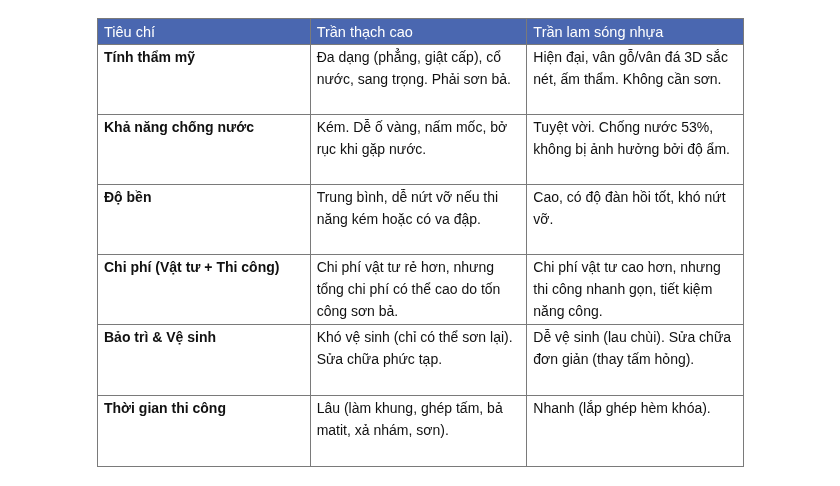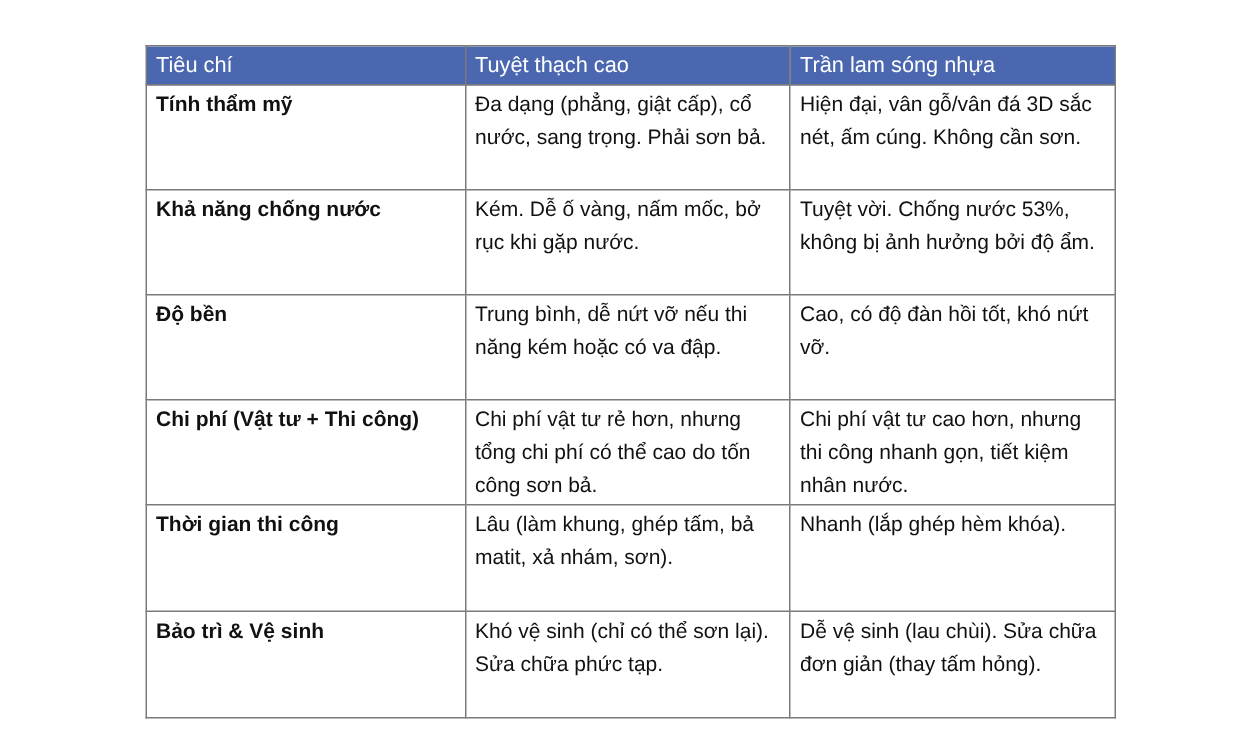--- a/index.html
+++ b/index.html
@@ -1,67 +1,67 @@
 <!DOCTYPE html>
 <html><head>
 <meta charset="utf-8">
 <style>
   html, body { margin:0; padding:0; background:#ffffff; }
   body { width:840px; height:486px; position:relative; overflow:hidden;
          font-family:"Liberation Sans", sans-serif; color:#111; }
-  table.cmp { position:absolute; left:97px; top:30px; width:647px;
+  table.cmp { position:absolute; left:97px; top:18px; width:647px;
               border-collapse:collapse; font-size:14px; line-height:22px; }
   table.cmp th, table.cmp td { border:1px solid #7a7a7a; vertical-align:top; text-align:left; }
   table.cmp thead th { background:#4a67b0; color:#fff; font-weight:normal;
                        padding:1px 6px 0 6px; height:24px; line-height:24px; font-size:14.5px; }
   table.cmp td { padding:1px 6px 0 6px; }
   td.crit { font-weight:bold; text-align:center; vertical-align:middle; }
   col.c1 { width:213px; } col.c2 { width:217px; } col.c3 { width:217px; }
 </style>
 </head>
 <body>
 
 <table class="cmp">
   <colgroup>
       <col class="c1">
       <col class="c2">
       <col class="c3">
     </colgroup>
   <thead>
     <tr>
       <th>Tiêu chí</th>
-      <th>Tuyệt thạch cao</th>
+      <th>Trần thạch cao</th>
       <th>Trần lam sóng nhựa</th>
     </tr>
   </thead>
   <tbody id="tbody">
     <tr style="height:70px">
       <td class="crit">Tính thẩm mỹ</td>
       <td>Đa dạng (phẳng, giật cấp), cổ nước, sang trọng. Phải sơn bả.</td>
-      <td>Hiện đại, vân gỗ/vân đá 3D sắc nét, ấm cúng. Không cần sơn.</td>
+      <td>Hiện đại, vân gỗ/vân đá 3D sắc nét, ấm thẩm. Không cần sơn.</td>
     </tr>
     <tr style="height:70px">
       <td class="crit">Khả năng chống nước</td>
       <td>Kém. Dễ ố vàng, nấm mốc, bở rục khi gặp nước.</td>
       <td>Tuyệt vời. Chống nước 53%, không bị ảnh hưởng bởi độ ẩm.</td>
     </tr>
     <tr style="height:70px">
       <td class="crit">Độ bền</td>
       <td>Trung bình, dễ nứt vỡ nếu thi năng kém hoặc có va đập.</td>
       <td>Cao, có độ đàn hồi tốt, khó nứt vỡ.</td>
     </tr>
     <tr style="height:70px">
       <td class="crit">Chi phí (Vật tư + Thi công)</td>
       <td>Chi phí vật tư rẻ hơn, nhưng tổng chi phí có thể cao do tốn công sơn bả.</td>
-      <td>Chi phí vật tư cao hơn, nhưng thi công nhanh gọn, tiết kiệm nhân nước.</td>
+      <td>Chi phí vật tư cao hơn, nhưng thi công nhanh gọn, tiết kiệm năng công.</td>
+    </tr>
+    <tr style="height:71px">
+      <td class="crit">Bảo trì &amp; Vệ sinh</td>
+      <td>Khó vệ sinh (chỉ có thể sơn lại). Sửa chữa phức tạp.</td>
+      <td>Dễ vệ sinh (lau chùi). Sửa chữa đơn giản (thay tấm hỏng).</td>
     </tr>
     <tr style="height:71px">
       <td class="crit">Thời gian thi công</td>
       <td>Lâu (làm khung, ghép tấm, bả matit, xả nhám, sơn).</td>
       <td>Nhanh (lắp ghép hèm khóa).</td>
     </tr>
-    <tr style="height:71px">
-      <td class="crit">Bảo trì &amp; Vệ sinh</td>
-      <td>Khó vệ sinh (chỉ có thể sơn lại). Sửa chữa phức tạp.</td>
-      <td>Dễ vệ sinh (lau chùi). Sửa chữa đơn giản (thay tấm hỏng).</td>
-    </tr>
   </tbody>
 </table>
 
 </body></html>

